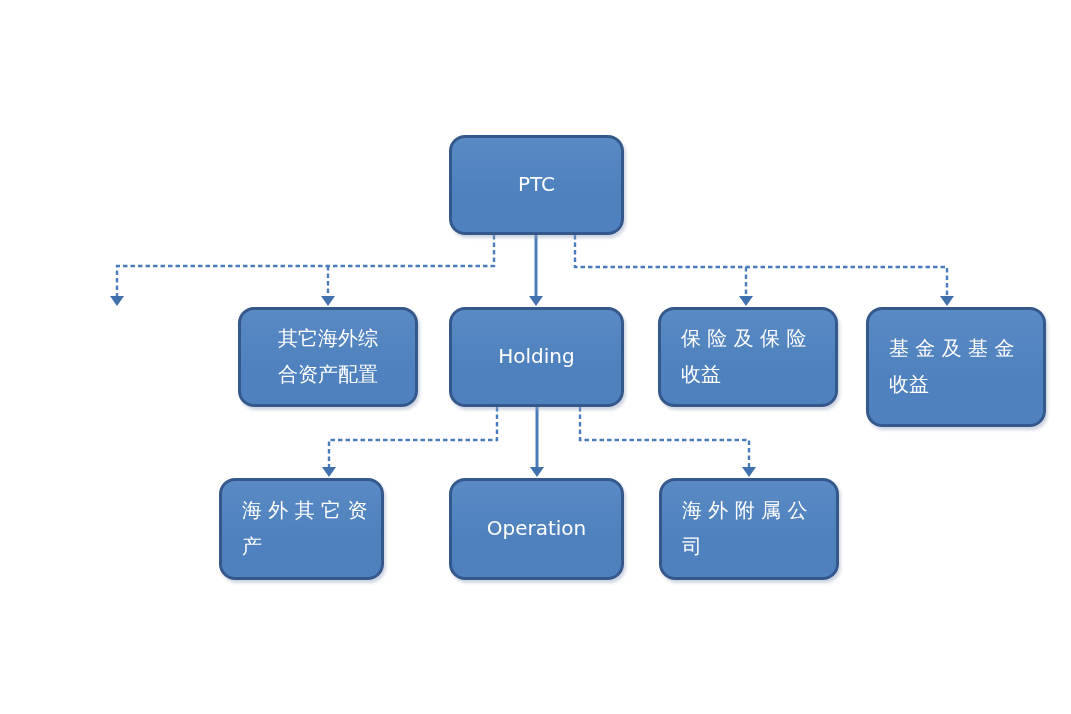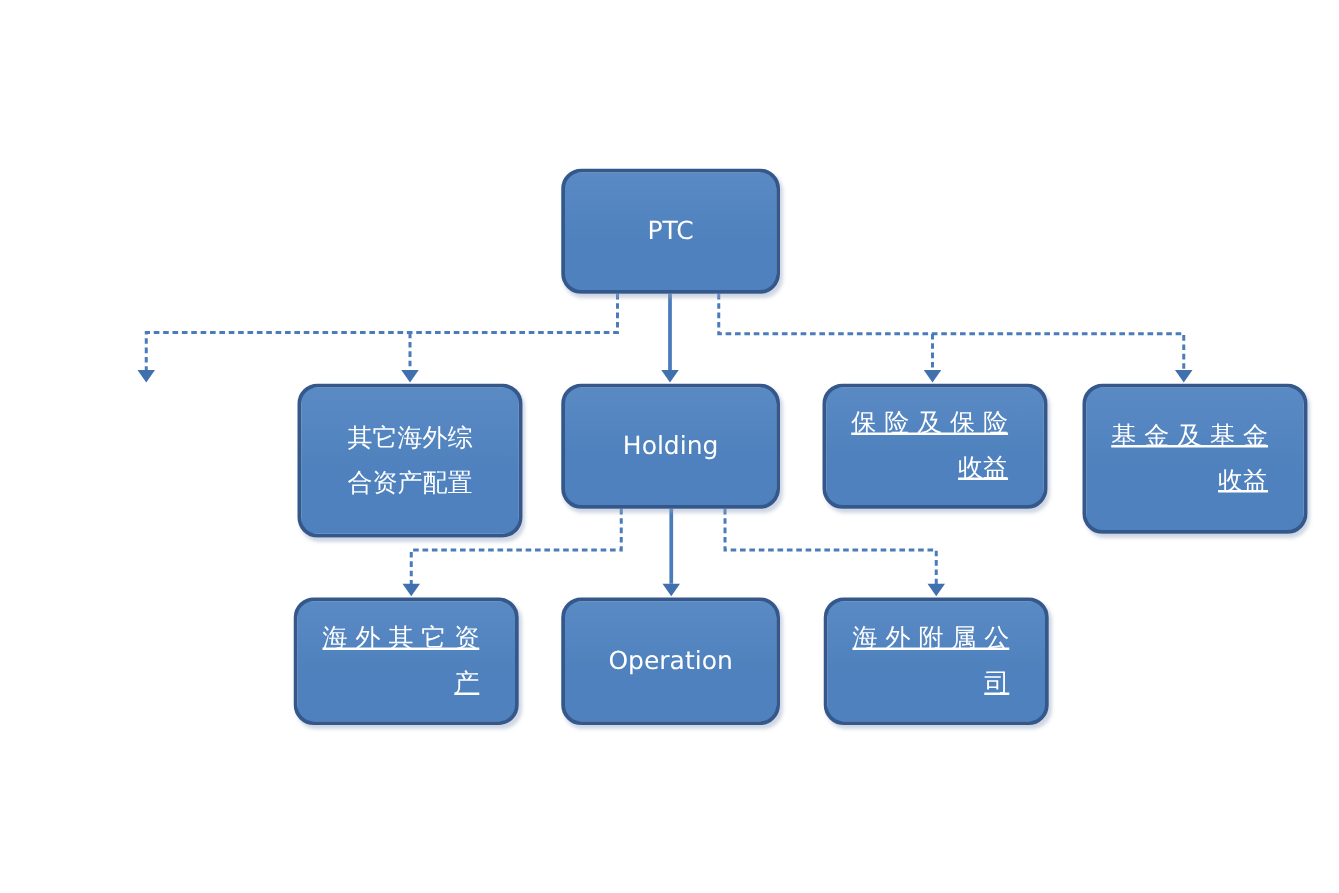--- a/index.html
+++ b/index.html
@@ -36,21 +36,21 @@
     color: var(--color-text, #ffffff);
     display: flex;
     flex-direction: column;
     justify-content: center;
     font-size: 20px;
     line-height: 1.78;
     white-space: pre-line;
     box-shadow: 2px 3px 3px rgba(150, 165, 190, 0.45);
   }
   .node.align-center { align-items: center; text-align: right; padding: 0 8px; }
-  .node.align-left   { align-items: flex-start; text-align: right; padding: 0 1px 0 20px; text-decoration: underline; }
+  .node.align-left   { align-items: flex-start; text-align: left; padding: 0 1px 0 20px; }
 </style>
 </head>
 <body>
 
 <div class="canvas">
 
   <svg class="edges" viewBox="0 0 1071 714" xmlns="http://www.w3.org/2000/svg">
 
     <path class="edge dashed" d="M494 235 V266 H117 V297"></path>
     <polygon class="arrowhead" points="110,296 124,296 117,306"></polygon>
@@ -73,32 +73,32 @@
     <path class="edge solid" d="M537 407 V467"></path>
     <polygon class="arrowhead" points="530,467 544,467 537,477"></polygon>
 
     <path class="edge dashed" d="M580 407 V440 H749 V468"></path>
     <polygon class="arrowhead" points="742,467 756,467 749,477"></polygon>
   </svg>
 
   <div class="node align-center" style="left:449px; top:135px; width:175px; height:100px;">PTC</div>
 
 
-  <div class="node align-center" style="left:238px; top:307px; width:180px; height:123px;">其它海外综
+  <div class="node align-center" style="left:238px; top:307px; width:180px; height:100px;">其它海外综
 合资产配置</div>
 
   <div class="node align-center" style="left:449px; top:307px; width:175px; height:100px;">Holding</div>
 
   <div class="node align-left" style="left:658px; top:307px; width:180px; height:100px;">保 险 及 保 险
 收益</div>
 
   <div class="node align-left" style="left:866px; top:307px; width:180px; height:120px;">基 金 及 基 金
 收益</div>
 
-  <div class="node align-left" style="left:235px; top:478px; width:180px; height:102px;">海 外 其 它 资
+  <div class="node align-left" style="left:219px; top:478px; width:165px; height:102px;">海 外 其 它 资
 产</div>
 
   <div class="node align-center" style="left:449px; top:478px; width:175px; height:102px;">Operation</div>
 
   <div class="node align-left" style="left:659px; top:478px; width:180px; height:102px;">海 外 附 属 公
 司</div>
 
 </div>
 
 </body></html>

